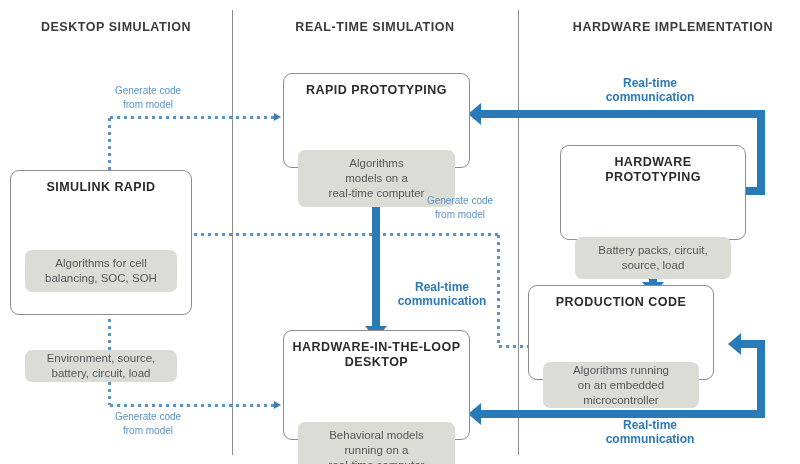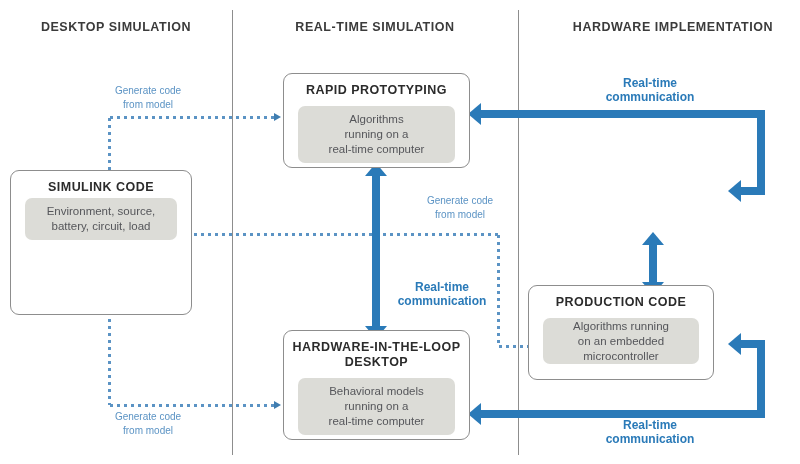--- a/index.html
+++ b/index.html
@@ -15,20 +15,21 @@
 
   
   .divider{position:absolute;width:1px;background:#8d8d8d;}
 
   
   .box{
     position:absolute;box-sizing:border-box;
     border:1px solid #8d8d8d;border-radius:9px;background:#fff;
     display:flex;flex-direction:column;align-items:center;
     padding-top:9px;
+    gap:44px;
   }
   .box-title{
     font-weight:700;font-size:12.5px;letter-spacing:.45px;
     color:#2b2b2b;text-align:center;line-height:15px;
     white-space:pre-line;
   }
   .chip{
     box-sizing:border-box;background:#dcdcd7;border-radius:7px;
     color:#55565a;font-size:11.5px;line-height:15px;text-align:center;
     display:flex;align-items:center;justify-content:center;
@@ -99,32 +100,40 @@
   <div class="head head-up" style="left:642px;top:232px;"></div>
   <div class="head head-down" style="left:642px;top:282px;"></div>
 
   <div class="bar" style="left:740px;top:340px;width:25px;height:8px;"></div>
   <div class="bar" style="left:757px;top:340px;width:8px;height:78px;"></div>
   <div class="bar" style="left:481px;top:410px;width:284px;height:8px;"></div>
   <div class="head head-left" style="left:728px;top:333px;"></div>
   <div class="head head-left" style="left:468px;top:403px;"></div>
 
   <div class="box" style="left:10px;top:170px;width:182px;height:145px;">
-    <div class="box-title">SIMULINK CODE</div>
-    <div class="chip" style="width:152px;height:42px;margin-top:3px;">Environment, source,
+    <div class="box-title">SIMULINK RAPID</div>
+    <div class="chip" style="width:152px;height:42px;margin-top:11px;">Algorithms for cell
+balancing, SOC, SOH</div>
+    <div class="chip" style="width:152px;height:32px;margin-top:14px;">Environment, source,
 battery, circuit, load</div>
   </div>
 
   <div class="box" style="left:283px;top:73px;width:187px;height:95px;">
     <div class="box-title">RAPID PROTOTYPING</div>
     <div class="chip" style="width:157px;height:57px;margin-top:8px;">Algorithms
-running on a
+models on a
 real-time computer</div>
   </div>
 
+  <div class="box" style="left:560px;top:145px;width:186px;height:95px;">
+    <div class="box-title">HARDWARE
+PROTOTYPING</div>
+    <div class="chip" style="width:156px;height:42px;margin-top:8px;">Battery packs, circuit,
+source, load</div>
+  </div>
 
   <div class="box" style="left:283px;top:330px;width:187px;height:110px;">
     <div class="box-title">HARDWARE-IN-THE-LOOP
 DESKTOP</div>
     <div class="chip" style="width:157px;height:57px;margin-top:8px;">Behavioral models
 running on a
 real-time computer</div>
   </div>
 
   <div class="box" style="left:528px;top:285px;width:186px;height:95px;">

